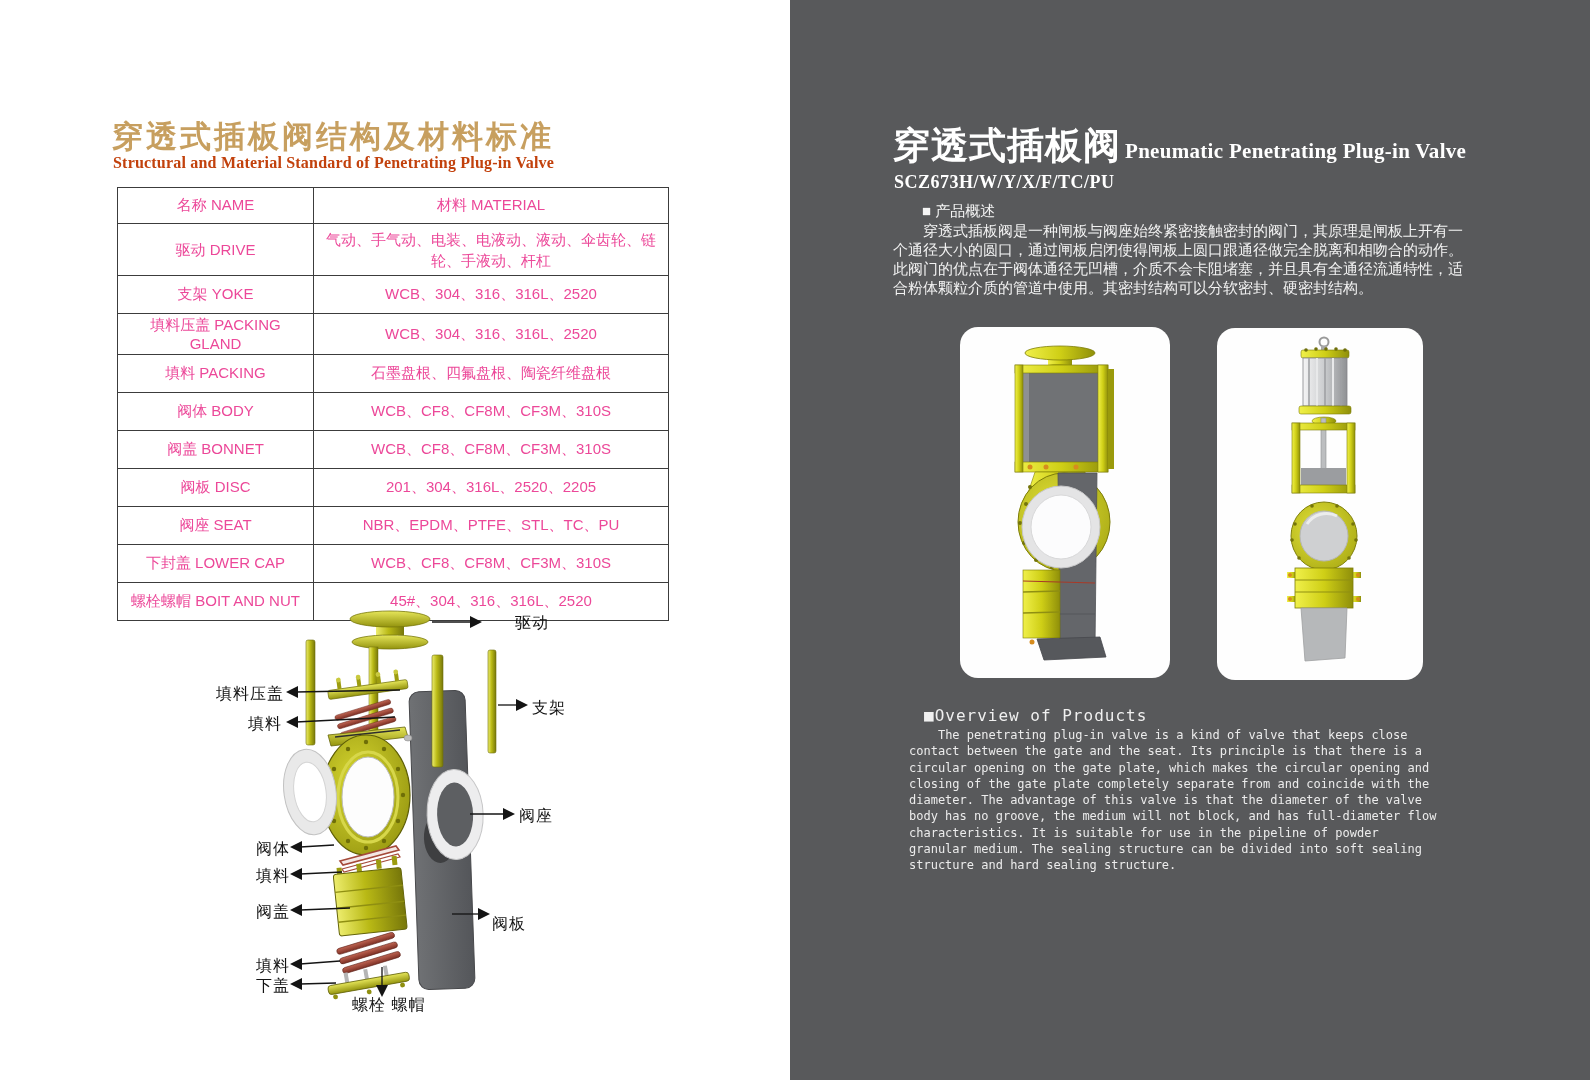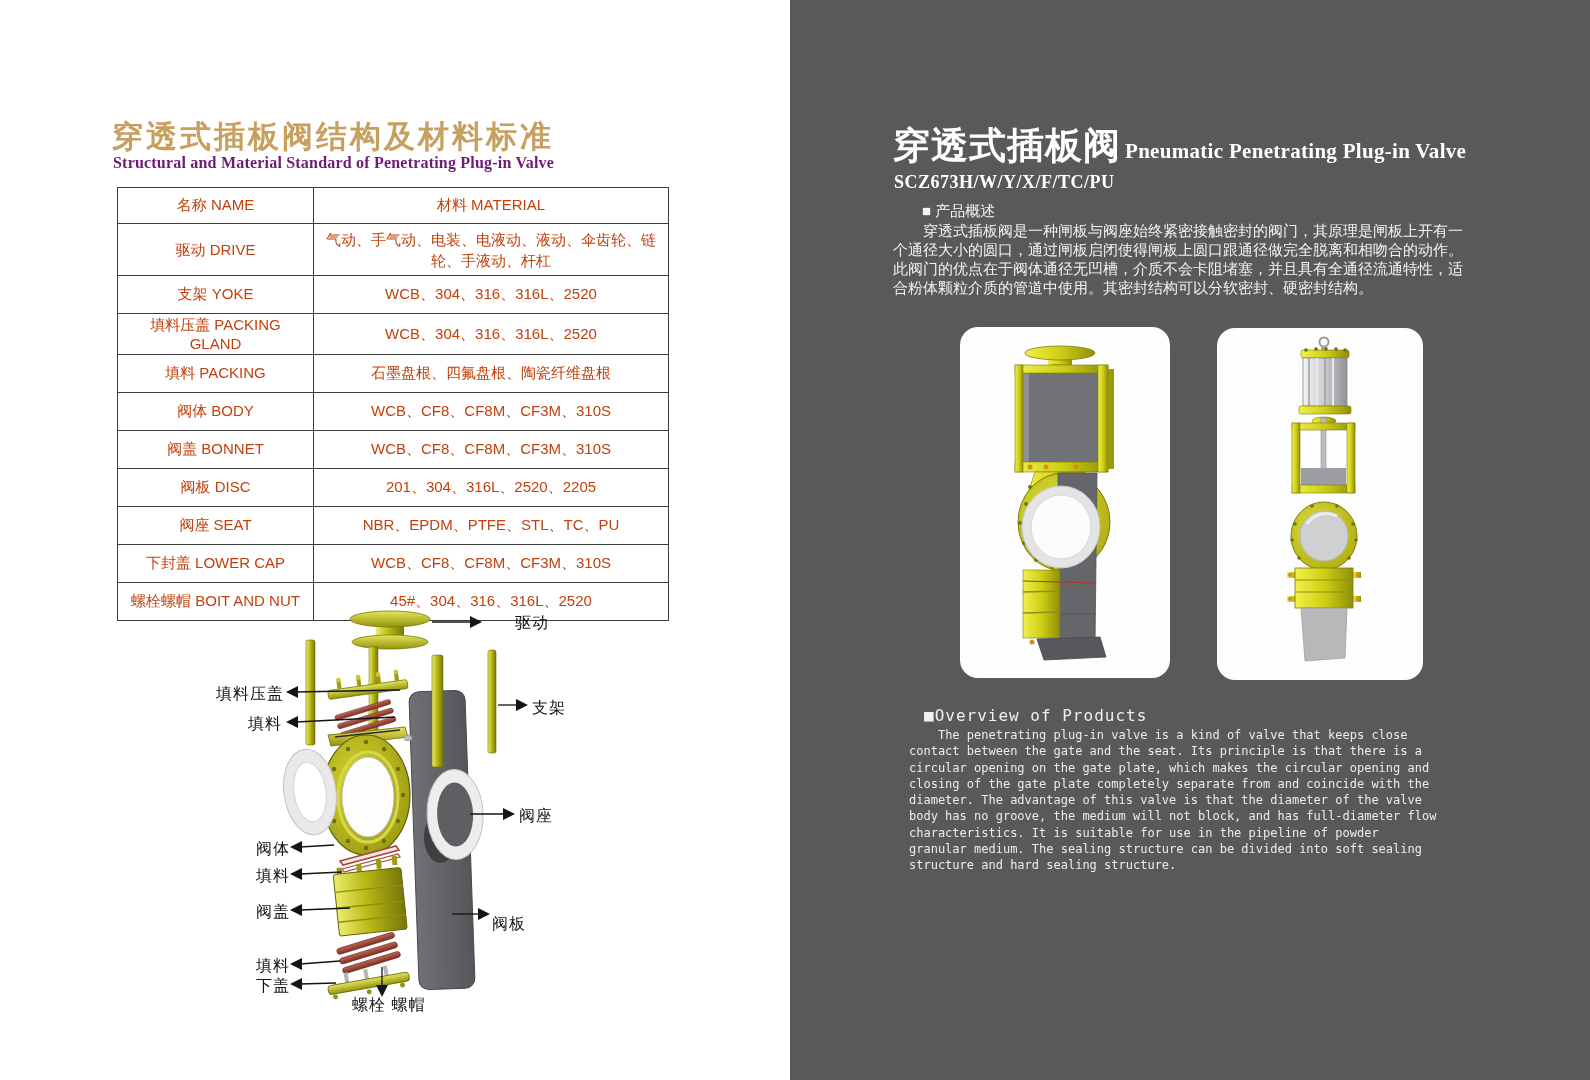--- a/index.html
+++ b/index.html
@@ -10,30 +10,30 @@
   }
   
   .left-page{position:absolute;left:0;top:0;width:790px;height:1080px;background:#ffffff;}
   .lp-title-cn{
     position:absolute;left:112px;top:116px;
     font-size:31px;font-weight:700;letter-spacing:3px;color:#c79f5f;
   }
   .lp-title-en{
     position:absolute;left:113px;top:154px;
     font-family:"Liberation Serif", serif;
-    font-size:16px;font-weight:700;color:#701a75;letter-spacing:0.2px;
+    font-size:16px;font-weight:700;color:#c2410c;letter-spacing:0.2px;
   }
   table.spec{
     position:absolute;left:117px;top:187px;
     width:551px;border-collapse:collapse;table-layout:fixed;
   }
   table.spec td{
     border:1px solid #3c3c3c;
     text-align:center;vertical-align:middle;
-    font-size:15px;color:#c2410c;padding:2px 6px;
+    font-size:15px;color:#ec4899;padding:2px 6px;
   }
   table.spec col.c1{width:196px;}
   table.spec col.c2{width:355px;}
   tr.h-row td{height:33px;}
   tr.h-head td{height:31px;}
   tr.h-tall td{height:47px;line-height:21px;}
   
   .diagram{position:absolute;left:200px;top:595px;width:380px;height:420px;}
   .diagram-label{
     position:absolute;font-size:16px;color:#141414;white-space:nowrap;

